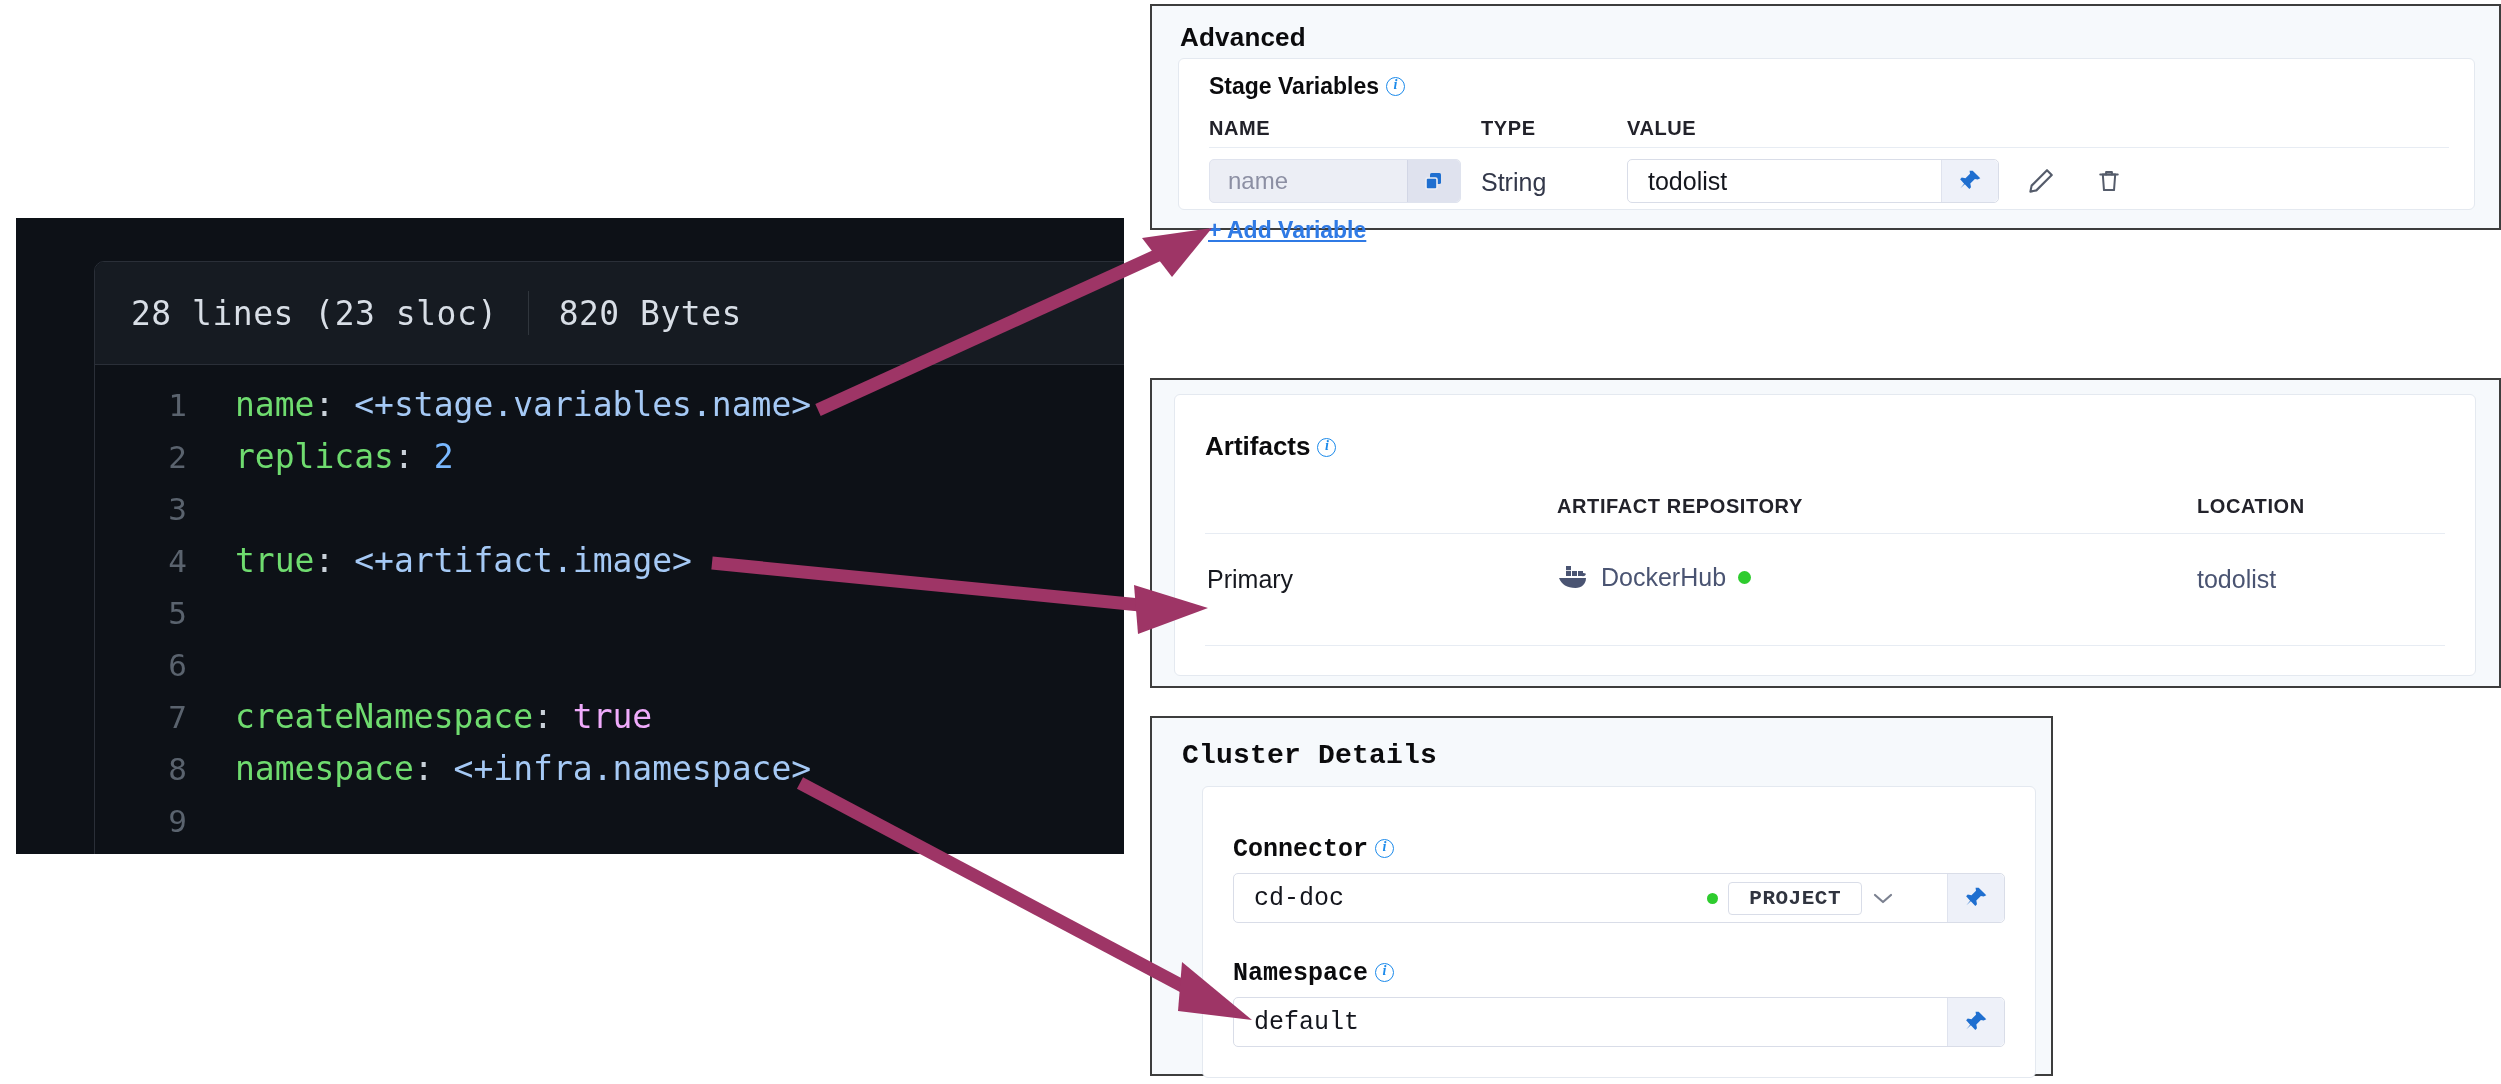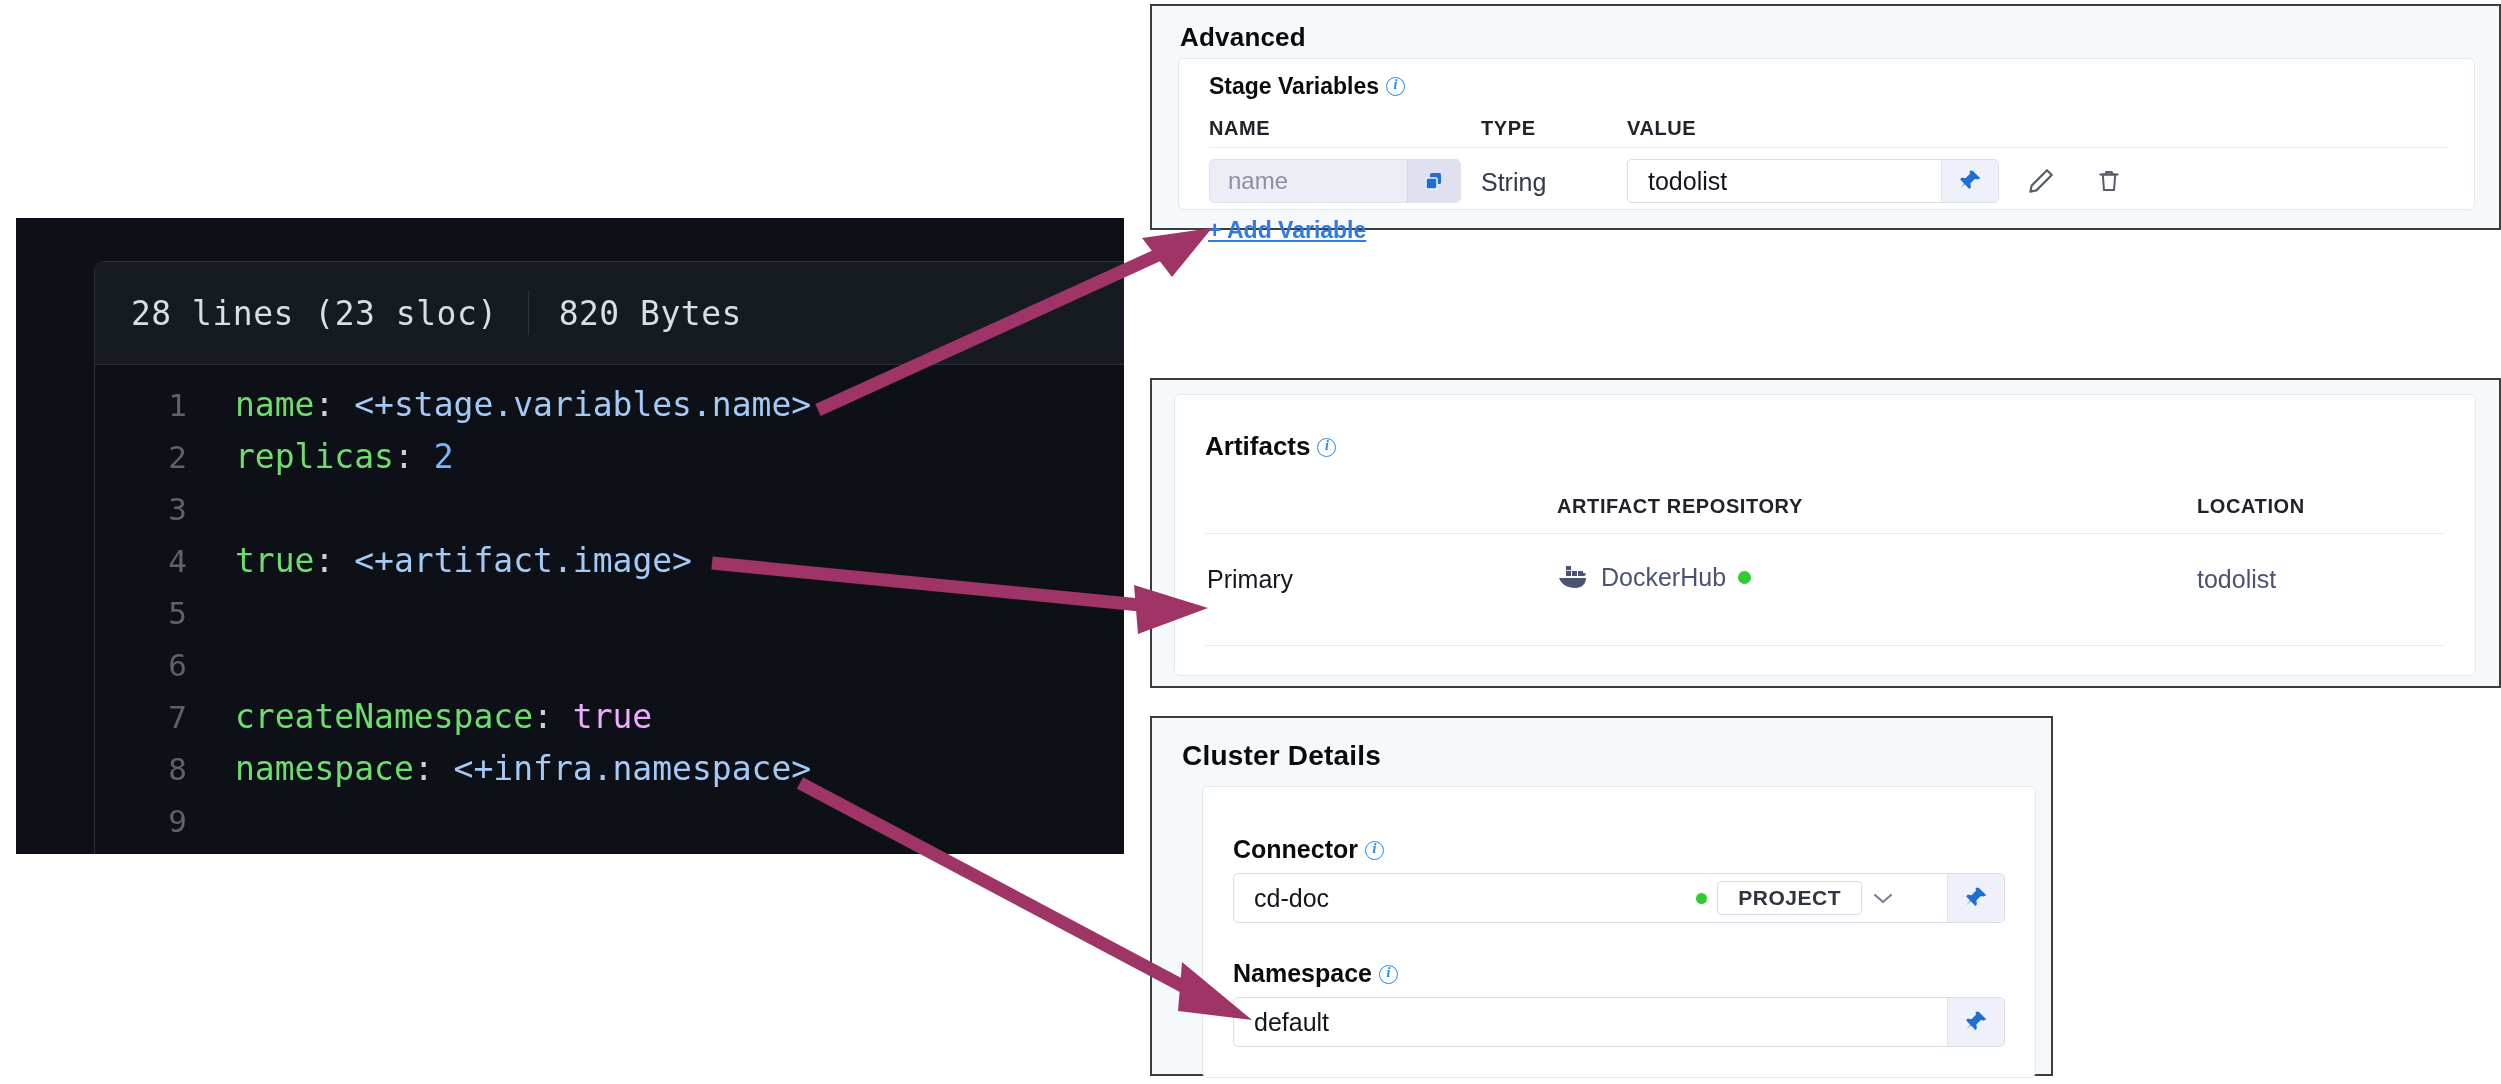--- a/index.html
+++ b/index.html
@@ -107,20 +107,21 @@
     left: 1150px;
     top: 378px;
     width: 1351px;
     height: 310px;
   }
   #panel-cluster {
     left: 1150px;
     top: 716px;
     width: 903px;
     height: 360px;
+    font-family: Liberation Mono, monospace;
   }
 
   .panel-inner-blue {
     position: absolute;
     inset: 0;
     background: #f6f9fc;
   }
 
   .section-title {
     position: absolute;

